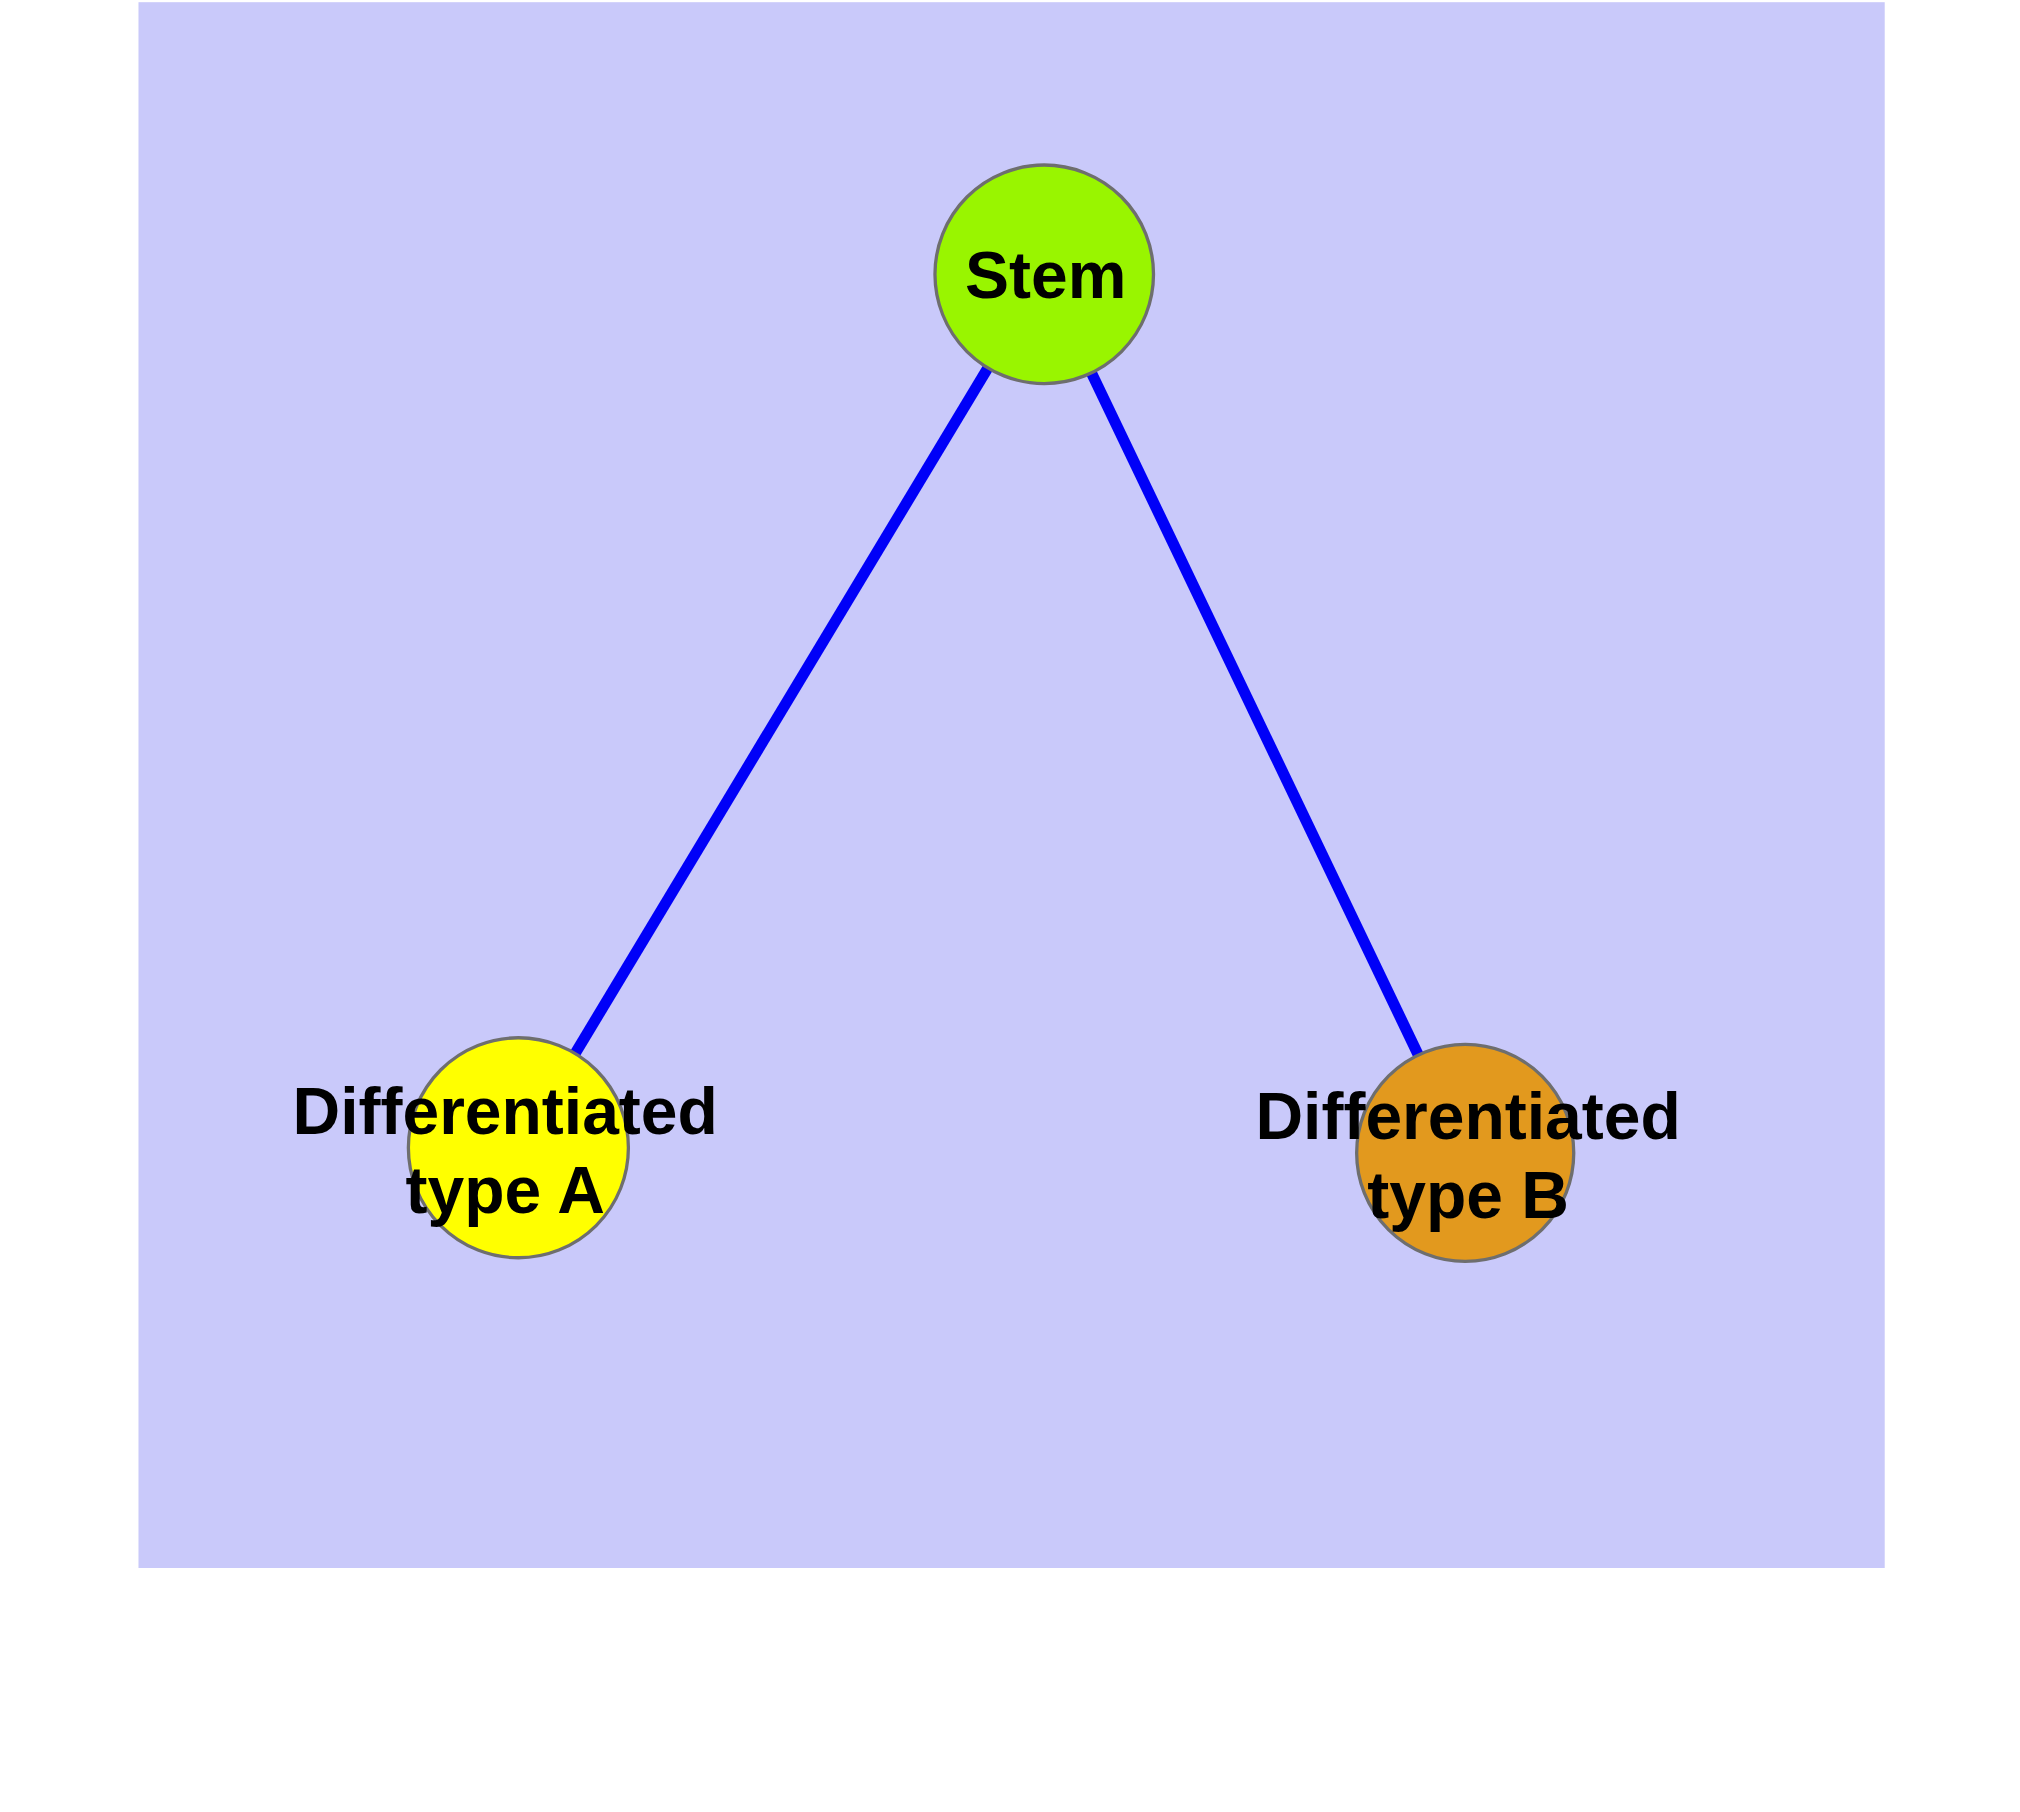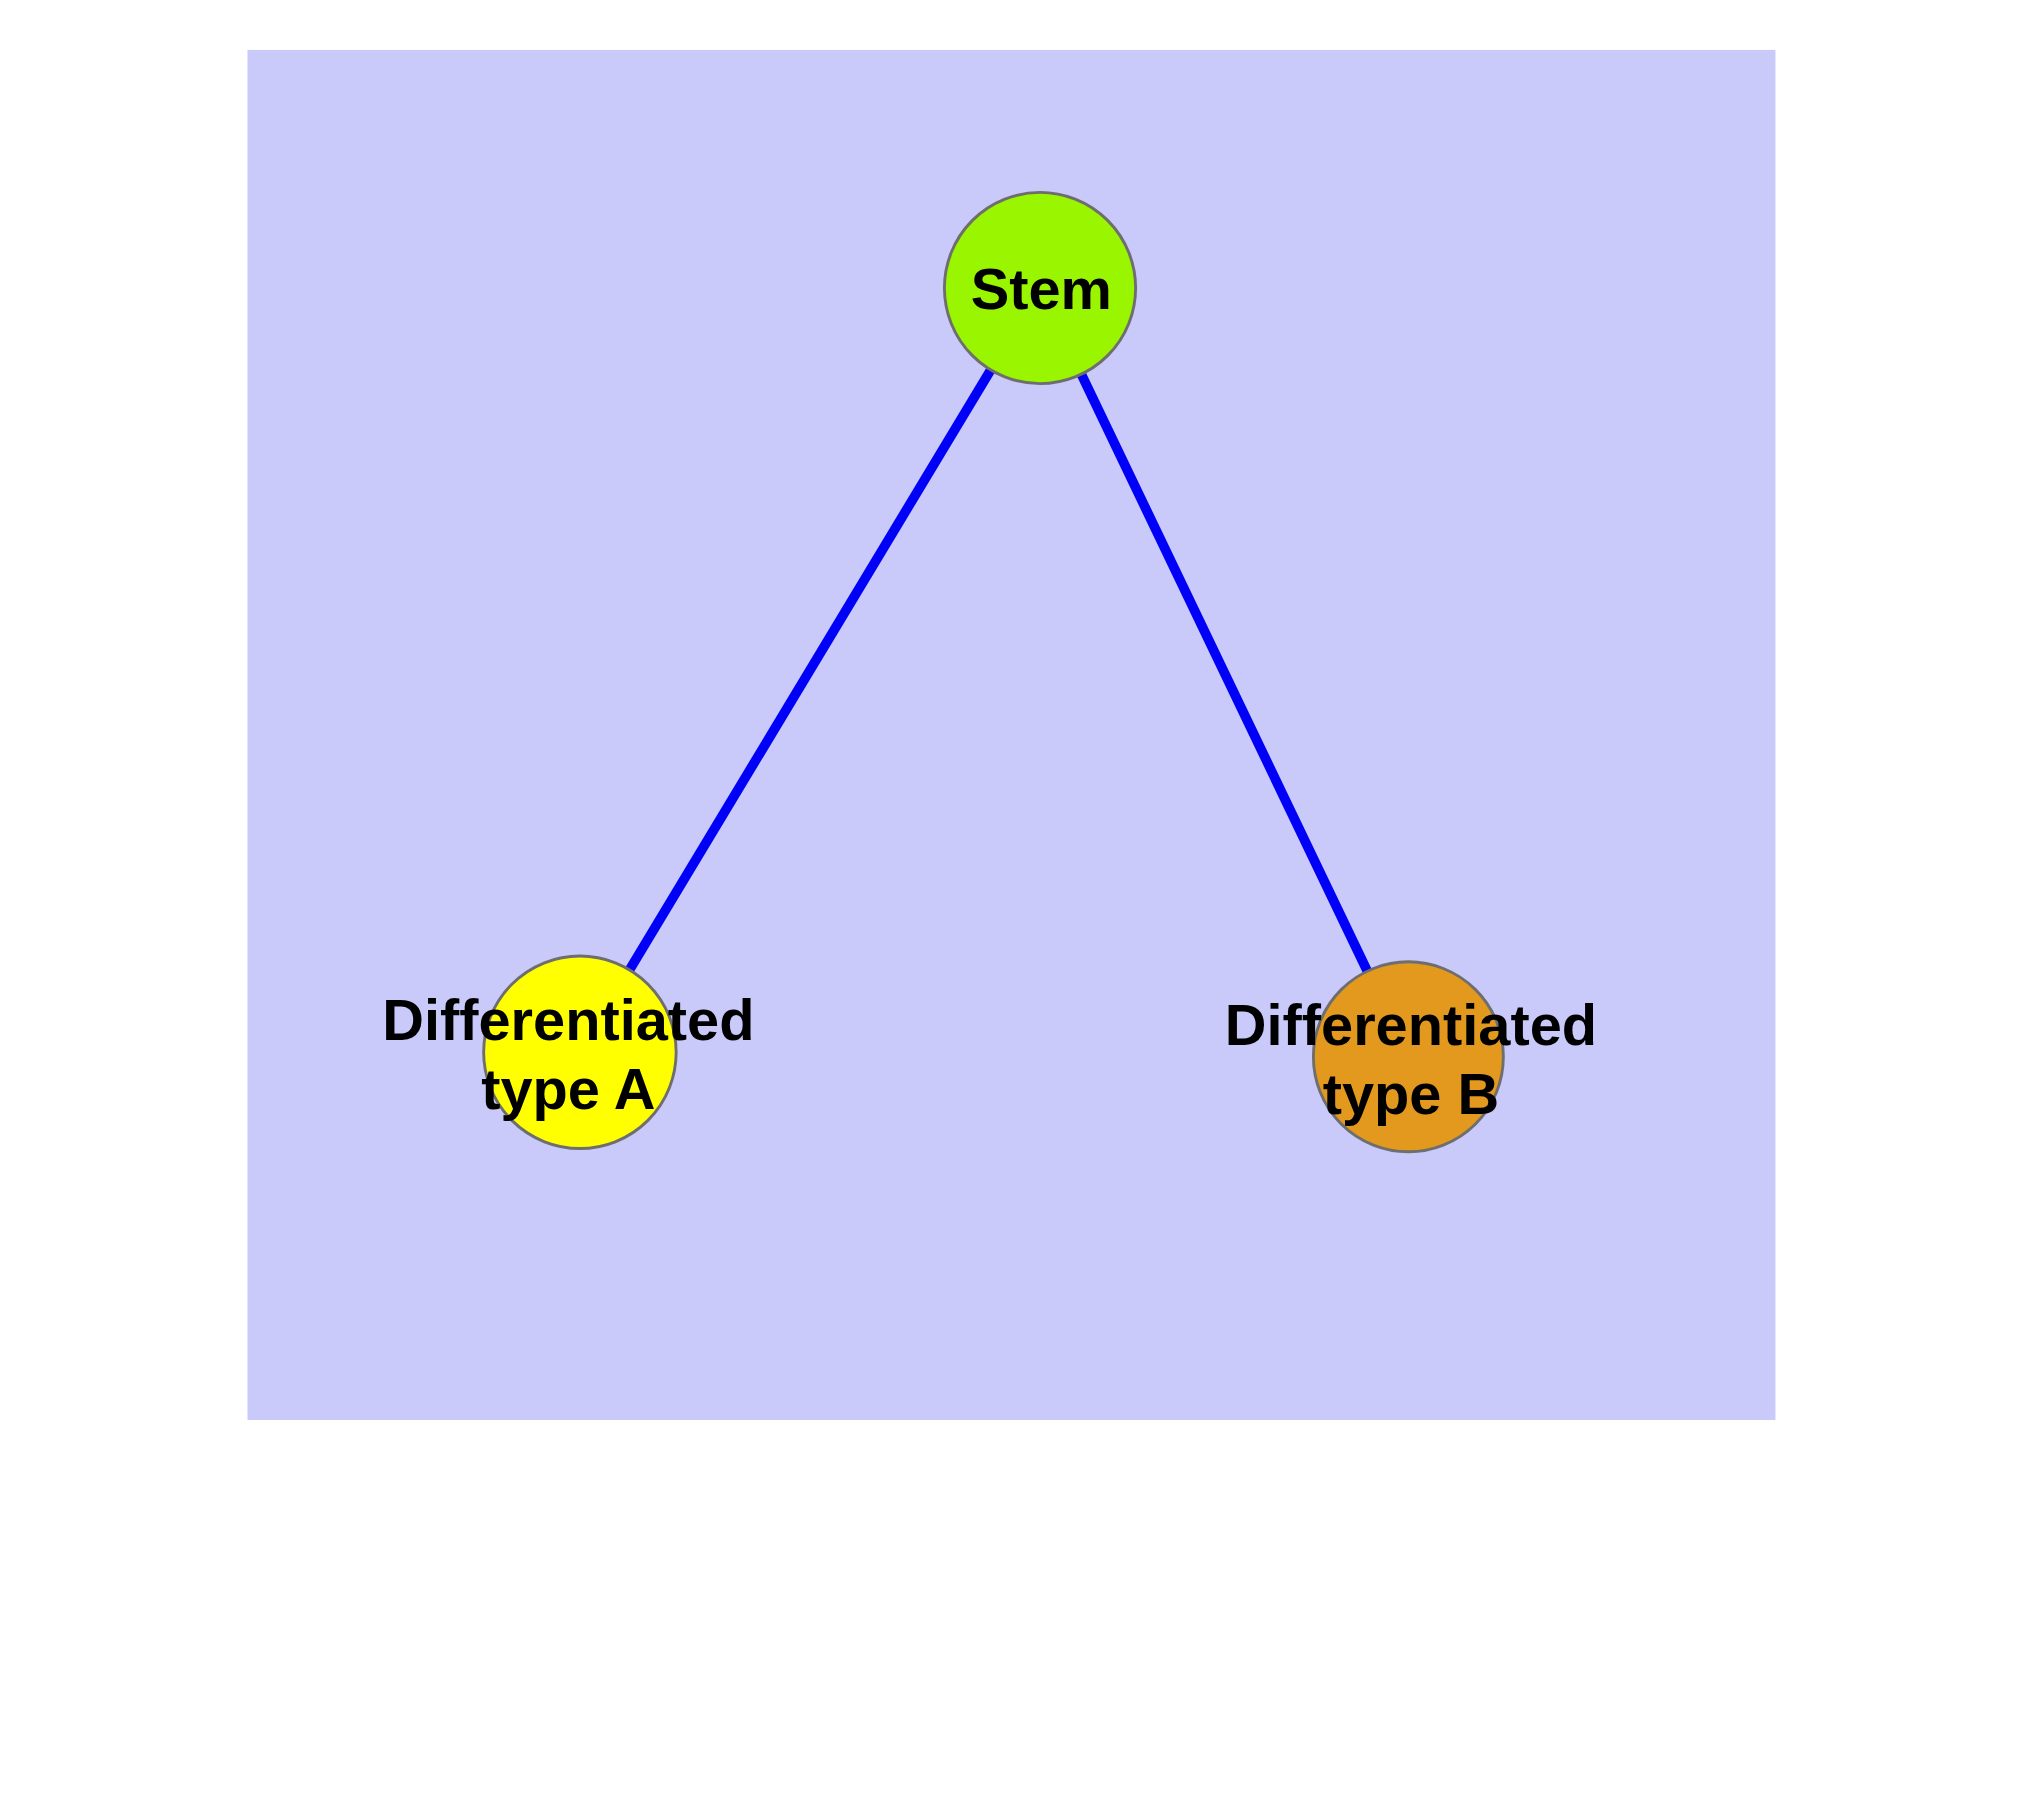--- a/index.html
+++ b/index.html
@@ -3,23 +3,22 @@
 <meta charset="utf-8">
 <style>
   html, body {
     margin: 0;
     padding: 0;
     background: #FFFFFF;
   }
   .stage {
     position: relative;
     width: 2021px;
-    height: 1372px;
+    height: 1568px;
     overflow: hidden;
-    margin-top: 48px;
   }
   .stage svg {
     display: block;
     width: 100%;
     height: 100%;
   }
   .node-label {
     font-family: "Liberation Sans", "DejaVu Sans", sans-serif;
     font-weight: bold;
     font-size: 90px;

